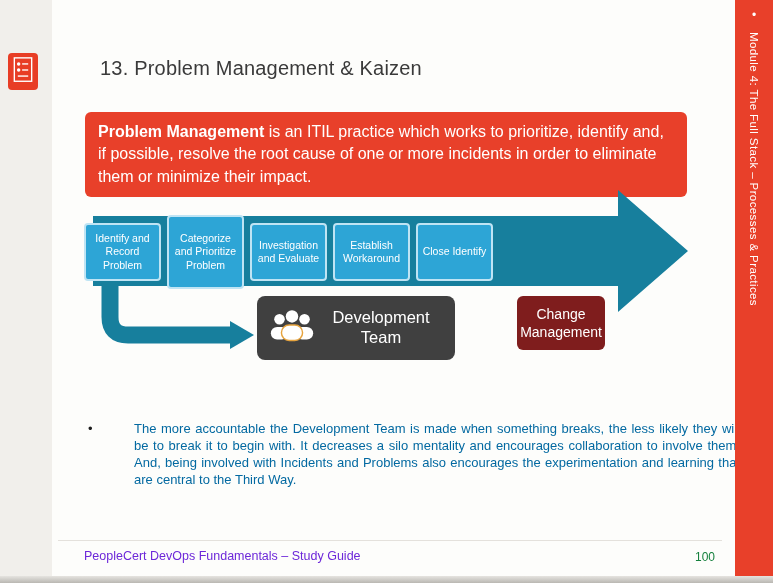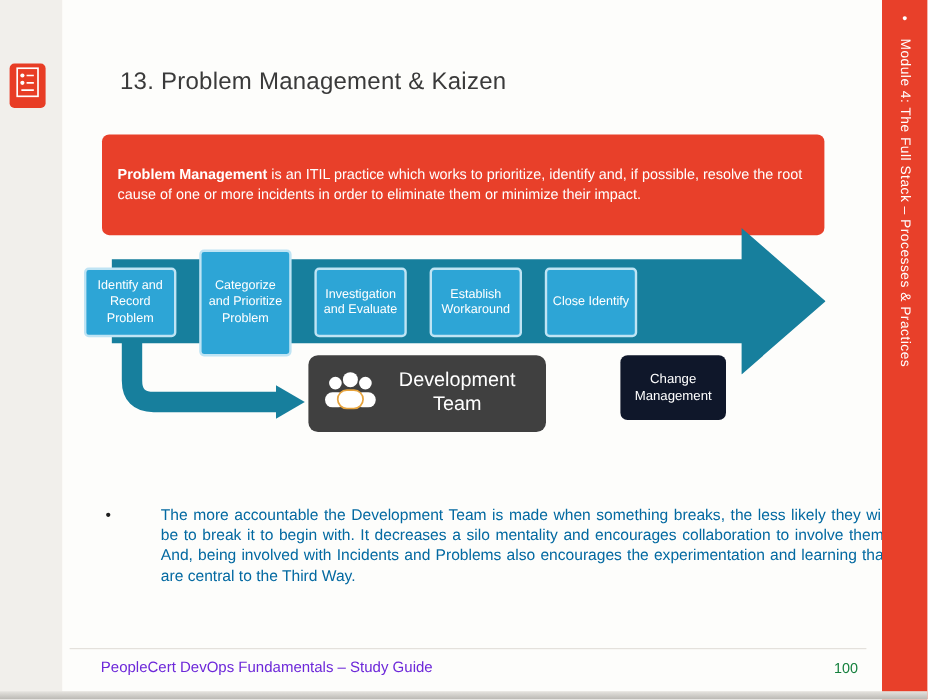--- a/index.html
+++ b/index.html
@@ -15,44 +15,44 @@
 
   
   .doc-badge{position:absolute;left:8px;top:53px;width:30px;height:37px;background:#e83d25;
     border-radius:4px;display:flex;align-items:center;justify-content:center;}
 
   
   .title{position:absolute;left:100px;top:57px;font-size:20px;color:#3a3a3a;letter-spacing:.2px;text-align:right;}
 
   
   .banner{position:absolute;left:85px;top:112px;width:576px;background:#e8402a;color:#fff;
-    border-radius:6px;padding:25px 13px;font-size:12px;line-height:1.4;}
+    border-radius:6px;padding:9px 13px;font-size:16px;line-height:1.4;}
   .banner b{font-weight:bold;}
 
   
   .arrow-svg{position:absolute;left:93px;top:190px;}
-  .steps-row{position:absolute;left:70px;top:215px;width:580px;height:74px;
-    display:flex;align-items:center;gap:19px;}
+  .steps-row{position:absolute;left:84px;top:215px;width:580px;height:74px;
+    display:flex;align-items:center;gap:6px;}
   .step{width:77px;height:58px;background:#2da5d6;border:2px solid #bfe4f4;border-radius:4px;
     color:#fff;font-size:10.5px;line-height:1.25;display:flex;align-items:center;
     justify-content:center;text-align:center;box-sizing:border-box;padding:2px;}
-  .step.tall{height:89px;}
+  .step.tall{height:74px;}
 
   
   .connector-svg{position:absolute;left:98px;top:283px;}
 
   
   .team-card{position:absolute;left:257px;top:296px;width:198px;height:64px;background:#404040;
     border-radius:8px;display:flex;align-items:center;color:#fff;}
   .team-card .ppl{margin-left:10px;}
   .team-label{flex:1;text-align:center;font-size:16.5px;line-height:1.2;padding-right:10px;}
 
   
-  .change-card{position:absolute;left:517px;top:296px;width:88px;height:54px;background:#0f172a;
-    border-radius:6px;color:#fff;font-size:11px;line-height:1.3;display:flex;
+  .change-card{position:absolute;left:517px;top:296px;width:88px;height:54px;background:#7f1d1d;
+    border-radius:6px;color:#fff;font-size:14px;line-height:1.3;display:flex;
     align-items:center;justify-content:center;text-align:center;padding:2px;box-sizing:border-box;}
 
   
   .note-bullet{position:absolute;left:88px;top:421px;font-size:13px;color:#1d1d1d;}
   .note-text{position:absolute;left:106px;top:420px;width:606px;font-size:13px;line-height:1.32;
     color:#0369a1;text-align:justify;margin-left:28px;}
 
   
   .footer-line{position:absolute;left:58px;top:540px;width:664px;height:1px;background:#e4e1dc;}
   .footer-left{position:absolute;left:84px;top:549px;font-size:12.5px;color:#6d28d9;}

